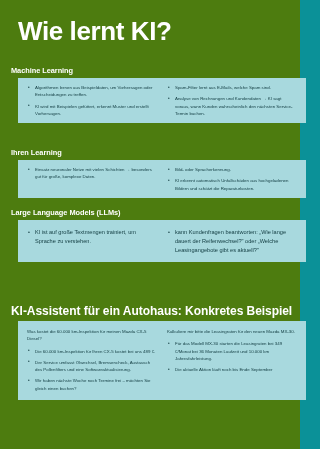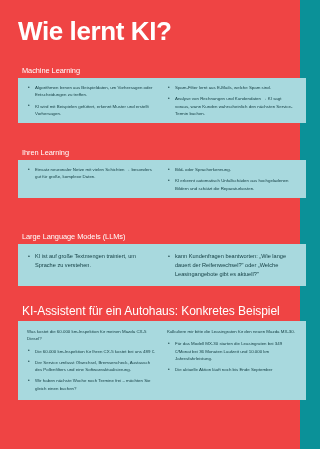--- a/index.html
+++ b/index.html
@@ -5,41 +5,41 @@
   * { box-sizing: border-box; margin: 0; padding: 0; }
   html, body {
     width: 320px; height: 449px;
     background: #0b9198;
     font-family: "Liberation Sans", sans-serif;
     overflow: hidden;
   }
   .slide {
     position: relative;
     width: 300px; height: 449px;
-    background: #ef4444;
+    background: #4d7c0f;
   }
   
   .title {
     position: absolute;
     left: 18px; top: 18px;
     font-size: 26px;
     font-weight: bold;
     color: #ffffff;
     letter-spacing: -0.4px;
     font-stretch: condensed;
     line-height: 1;
     white-space: nowrap;
   }
   
   .section { position: absolute; left: 0; width: 320px; }
   .sec-head {
     font-size: 7.4px;
-    font-weight: normal;
+    font-weight: bold;
     color: #ffffff;
-    margin-left: 22px;
+    margin-left: 11px;
     margin-bottom: 3px;
     letter-spacing: -0.05px;
     white-space: nowrap;
   }
   .card {
     margin-left: 18px;
     margin-right: 14px;
     background: #a8d9de;
     display: flex;
     padding: 6px 4px 6px 4px;
@@ -114,21 +114,21 @@
       </div>
       <div class="col">
         <ul>
           <li>Bild- oder Spracherkennung.</li>
           <li>KI erkennt automatisch Unfallschäden aus hochgeladenen Bildern und schätzt die Reparaturkosten.</li>
         </ul>
       </div>
     </div>
   </div>
 
-  <div class="section" style="top:232px;">
+  <div class="section" style="top:208px;">
     <div class="sec-head">Large Language Models (LLMs)</div>
     <div class="card llm" style="padding:7px 4px;">
       <div class="col">
         <ul>
           <li>KI ist auf große Textmengen trainiert, um Sprache zu verstehen.</li>
         </ul>
       </div>
       <div class="col">
         <ul>
           <li>kann Kundenfragen beantworten: „Wie lange dauert der Reifenwechsel?" oder „Welche Leasingangebote gibt es aktuell?"</li>

